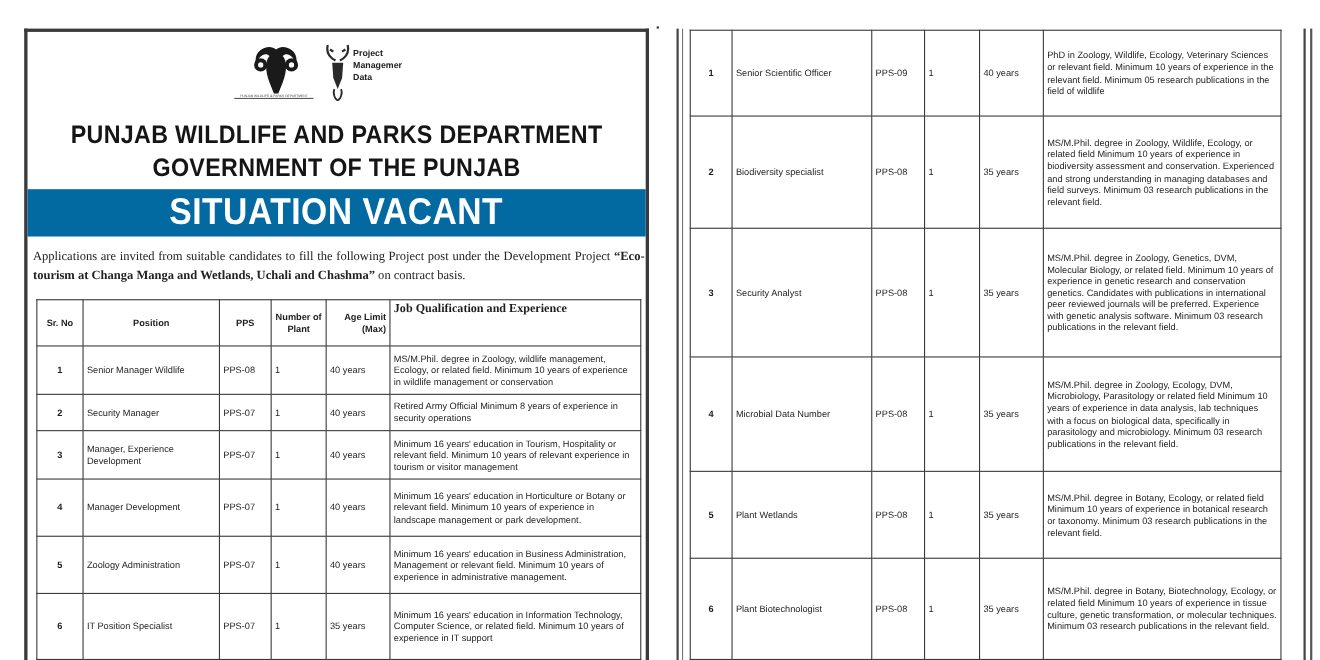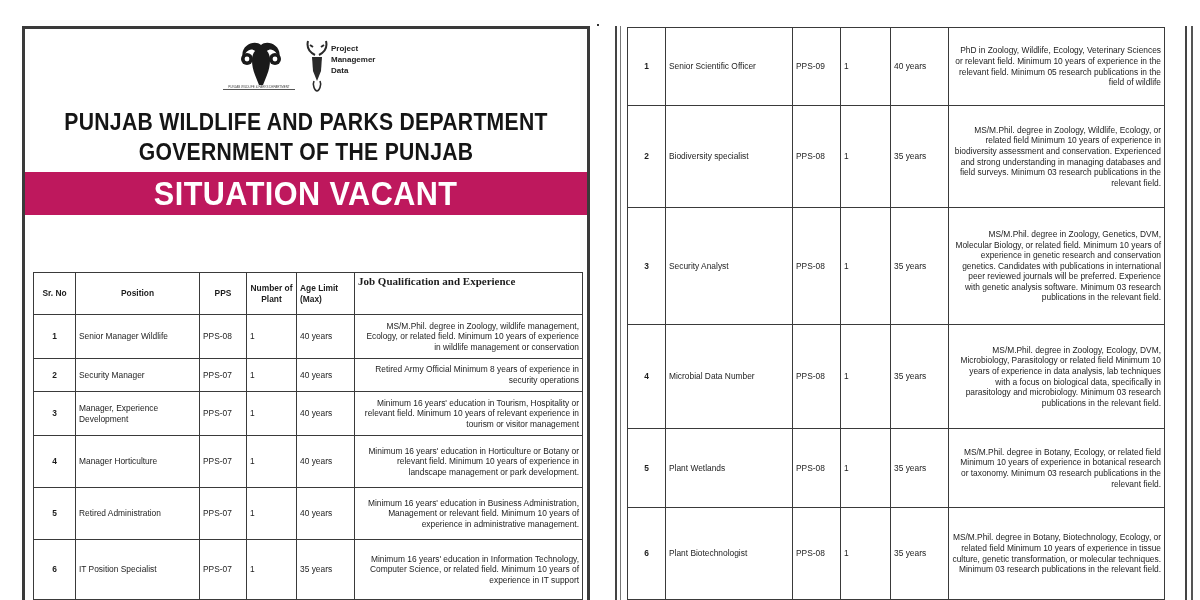--- a/index.html
+++ b/index.html
@@ -1,40 +1,40 @@
 <!DOCTYPE html>
 <html><head>
 <meta charset="utf-8">
 <style>
   html, body { margin:0; padding:0; background:#ffffff; }
   body { width:1200px; height:600px; position:relative; overflow:hidden; font-family:"Liberation Sans", sans-serif; color:#1a1a1a; }
 
   
   .left-panel { position:absolute; left:22px; top:26px; width:568px; height:600px; border:3px solid #3a3a3a; border-bottom:none; box-sizing:border-box; background:#fff; }
-  .logos { position:absolute; left:198px; top:6px; width:180px; height:66px; }
+  .logos { position:absolute; left:188px; top:6px; width:180px; height:66px; }
   .logo-ram { position:absolute; left:10px; top:2px; width:56px; height:62px; }
   .logo-ram-caption { position:absolute; left:0; top:50px; width:72px; font-size:3px; text-align:center; color:#444; border-bottom:1px solid #555; line-height:4px; }
   .logo-deer { position:absolute; left:82px; top:2px; width:24px; height:56px; }
   .pmu-text { position:absolute; left:108px; top:8px; font-size:8px; font-weight:bold; line-height:11px; color:#222; }
 
   .dept-title { position:absolute; left:0; width:100%; text-align:center; font-weight:bold; font-size:23px; letter-spacing:0.3px; color:#151515; font-family:"Liberation Sans", sans-serif; transform:scaleX(0.92); }
   .dept-line1 { top:80px; }
   .dept-line2 { top:110px; }
-  .vacant-bar { position:absolute; left:0; top:143px; width:100%; height:43px; background:#be185d; color:#fff; text-align:center; font-weight:bold; font-size:34px; line-height:43px; letter-spacing:0.5px; }
+  .vacant-bar { position:absolute; left:0; top:143px; width:100%; height:43px; background:#0369a1; color:#fff; text-align:center; font-weight:bold; font-size:34px; line-height:43px; letter-spacing:0.5px; }
   .vacant-bar span { display:inline-block; transform:scaleX(0.9); }
   .intro { position:absolute; left:5px; top:195px; width:556px; font-family:"Liberation Serif", serif; font-size:11.4px; line-height:18px; color:#222; text-align:justify; }
   .intro b { font-weight:bold; }
 
   
   table.posts { border-collapse:collapse; position:absolute; table-layout:fixed; }
   table.posts td, table.posts th { border:1px solid #3a3a3a; font-size:8.4px; line-height:10.6px; padding:0 3px; color:#1d1d1d; vertical-align:middle; }
   table.posts th { font-weight:bold; }
   .c-sr { text-align:center; font-weight:bold; }
   .c-pps, .c-num, .c-age { text-align:left; }
-  .c-qual { text-align:right; vertical-align:top; }
+  .c-qual { text-align:left; vertical-align:top; }
   .qual-head { font-family:"Liberation Serif", serif; font-size:11px !important; text-align:left; vertical-align:top !important; padding-top:3px !important; }
 
   .left-table { left:8px; top:243px; width:550px; }
   .left-table th { height:38px; }
 
   
   .right-outer-l { position:absolute; left:615px; top:26px; width:2px; height:574px; background:#444; }
   .right-outer-l2 { position:absolute; left:620px; top:26px; width:1px; height:574px; background:#777; }
   .right-outer-r { position:absolute; left:1185px; top:26px; width:2px; height:574px; background:#444; }
   .right-outer-r2 { position:absolute; left:1191px; top:26px; width:2px; height:574px; background:#555; }
@@ -65,37 +65,38 @@
       <div>Project</div>
       <div>Managemer</div>
       <div>Data</div>
     </div>
   </div>
 
   <div class="dept-title dept-line1">PUNJAB WILDLIFE AND PARKS DEPARTMENT</div>
   <div class="dept-title dept-line2">GOVERNMENT OF THE PUNJAB</div>
   <div class="vacant-bar"><span>SITUATION VACANT</span></div>
 
+  <div class="intro"><span>Applications are invited from suitable candidates to fill the following Project post under the Development Project </span><b>“Eco-tourism at Changa Manga and Wetlands, Uchali and Chashma”</b><span> on contract basis.</span></div>
 
   <table class="posts left-table">
     <colgroup>
         <col style="width:42px">
         <col style="width:124px">
         <col style="width:47px">
         <col style="width:50px">
         <col style="width:58px">
         <col>
       </colgroup>
     <thead>
       <tr>
         <th>Sr. No</th>
         <th style="text-align:center">Position</th>
         <th>PPS</th>
         <th>Number of Plant</th>
-        <th style="text-align:left">Age Limit (Max)</th>
+        <th style="text-align:right">Age Limit (Max)</th>
         <th class="qual-head">Job Qualification and Experience</th>
       </tr>
     </thead>
     <tbody>
       <tr style="height:44px">
         <td class="c-sr">1</td>
         <td>Senior Manager Wildlife</td>
         <td class="c-pps">PPS-08</td>
         <td class="c-num">1</td>
         <td class="c-age">40 years</td>
@@ -112,29 +113,29 @@
       <tr style="height:44px">
         <td class="c-sr">3</td>
         <td>Manager, Experience Development</td>
         <td class="c-pps">PPS-07</td>
         <td class="c-num">1</td>
         <td class="c-age">40 years</td>
         <td class="c-qual">Minimum 16 years' education in Tourism, Hospitality or relevant field. Minimum 10 years of relevant experience in tourism or visitor management</td>
       </tr>
       <tr style="height:52px">
         <td class="c-sr">4</td>
-        <td>Manager Horticulture</td>
+        <td>Manager Development</td>
         <td class="c-pps">PPS-07</td>
         <td class="c-num">1</td>
         <td class="c-age">40 years</td>
         <td class="c-qual">Minimum 16 years' education in Horticulture or Botany or relevant field. Minimum 10 years of experience in landscape management or park development.</td>
       </tr>
       <tr style="height:52px">
         <td class="c-sr">5</td>
-        <td>Retired Administration</td>
+        <td>Zoology Administration</td>
         <td class="c-pps">PPS-07</td>
         <td class="c-num">1</td>
         <td class="c-age">40 years</td>
         <td class="c-qual">Minimum 16 years' education in Business Administration, Management or relevant field. Minimum 10 years of experience in administrative management.</td>
       </tr>
       <tr style="height:60px">
         <td class="c-sr">6</td>
         <td>IT Position Specialist</td>
         <td class="c-pps">PPS-07</td>
         <td class="c-num">1</td>

